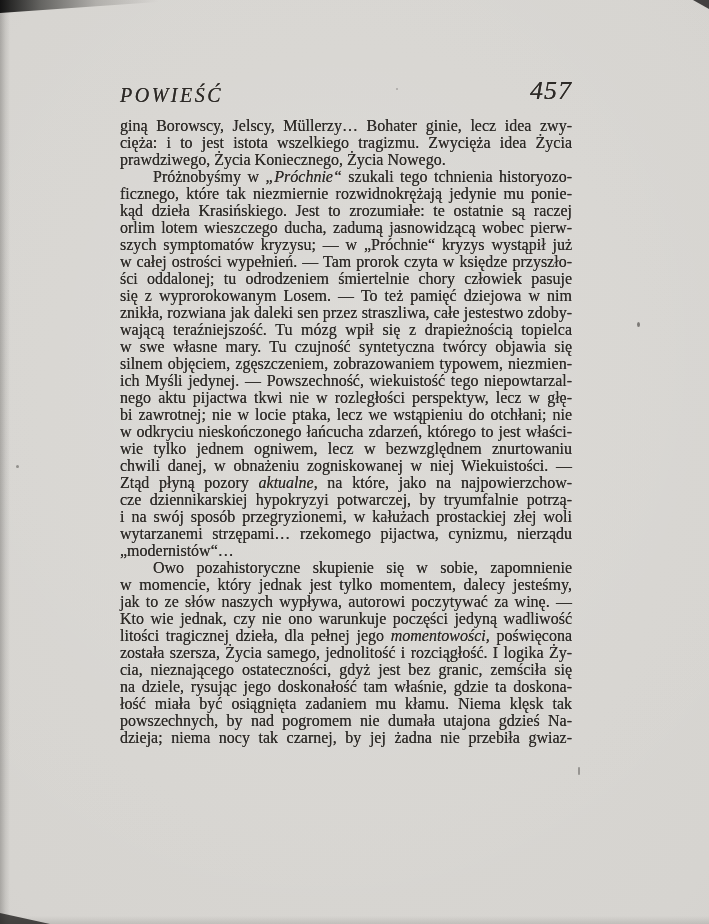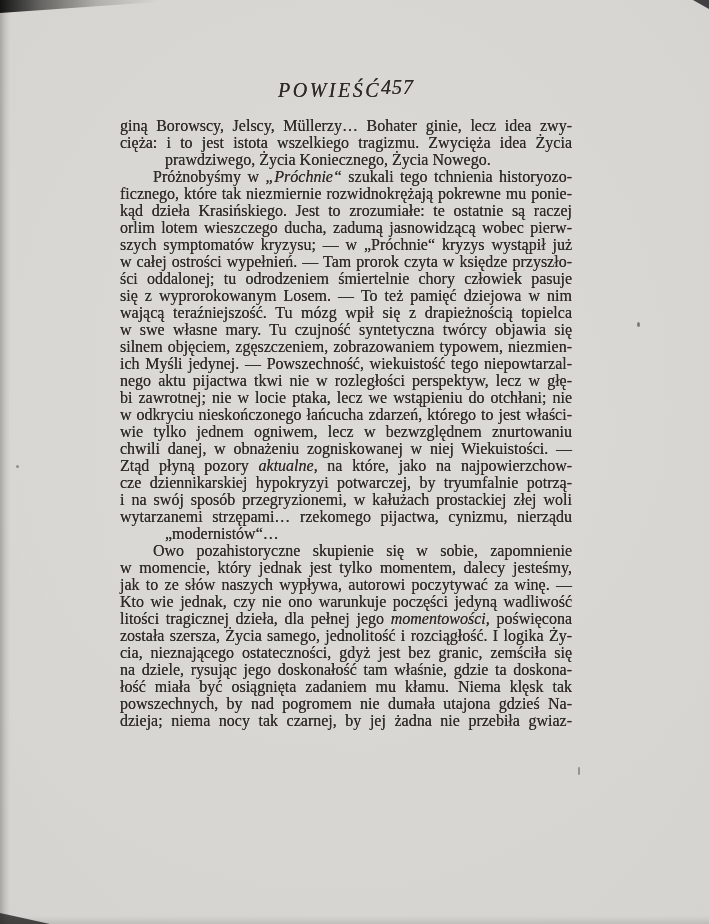--- a/index.html
+++ b/index.html
@@ -43,69 +43,70 @@
     filter: blur(0.5px);
   }
   .speck { position: absolute; background: #4a4744; border-radius: 50%; }
   .speck-1 { left: 637px; top: 322px; width: 3px; height: 5px; opacity: 0.65; }
   .speck-2 { left: 16px;  top: 465px; width: 3px; height: 3px; opacity: 0.5; }
   .speck-3 { left: 578px; top: 767px; width: 2px; height: 8px; opacity: 0.45; border-radius: 1px; }
   .speck-4 { left: 396px; top: 88px;  width: 2px; height: 2px; opacity: 0.35; }
   
   .header {
     position: absolute; left: 120px; top: 79px; width: 452px;
-    display: flex; justify-content: center; align-items: baseline;
+    display: flex; justify-content: space-between; align-items: baseline;
     font-style: italic;
   }
   .head-title {
     font-size: 20px; letter-spacing: 2.5px; font-weight: 500;
     text-shadow: 0 0 0.4px rgba(45,42,39,0.9);
   }
   .page-num {
-    font-size: 20px; letter-spacing: 1px; font-weight: 500;
+    font-size: 26px; letter-spacing: 1px; font-weight: 500;
     transform: translateY(-3px);
     text-shadow: 0 0 0.4px rgba(45,42,39,0.9);
   }
   
   .body-text {
     position: absolute; left: 120px; top: 117px; width: 452px;
     font-size: 16px; line-height: 17px;
     text-shadow: 0 0 0.45px rgba(45,42,39,0.85);
   }
   .line {
     height: 17px;
     text-align: justify;
     text-align-last: justify;
   }
-  .line.short { text-align-last: left; margin-left: 45px; }
+  .line.short { text-align-last: left; }
   .line.indent { text-indent: 33px; }
   .line em { font-style: italic; margin-top: 18px; }
 </style>
 </head>
 <body>
 
 <div class="page">
 
   <div class="header">
     <span class="head-title">POWIEŚĆ</span>
     <span class="page-num">457</span>
   </div>
 
   <div class="body-text">
       <div class="line"><span>giną Borowscy, Jelscy, Müllerzy… Bohater ginie, lecz idea zwy-</span></div>
       <div class="line"><span>cięża: i to jest istota wszelkiego tragizmu. Zwycięża idea Życia</span></div>
       <div class="line short"><span>prawdziwego, Życia Koniecznego, Życia Nowego.</span></div>
       <div class="line indent"><span>Próżnobyśmy w </span><em>„Próchnie“</em><span> szukali tego tchnienia historyozo-</span></div>
-      <div class="line"><span>ficznego, które tak niezmiernie rozwidnokrężają pokrewne mu ponie-</span></div>
+      <div class="line"><span>ficznego, które tak niezmiernie rozwidnokrężają jedynie mu ponie-</span></div>
       <div class="line"><span>kąd dzieła Krasińskiego. Jest to zrozumiałe: te ostatnie są raczej</span></div>
       <div class="line"><span>orlim lotem wieszczego ducha, zadumą jasnowidzącą wobec pierw-</span></div>
       <div class="line"><span>szych symptomatów kryzysu; — w „Próchnie“ kryzys wystąpił już</span></div>
       <div class="line"><span>w całej ostrości wypełnień. — Tam prorok czyta w księdze przyszło-</span></div>
       <div class="line"><span>ści oddalonej; tu odrodzeniem śmiertelnie chory człowiek pasuje</span></div>
       <div class="line"><span>się z wyprorokowanym Losem. — To też pamięć dziejowa w nim</span></div>
+      <div class="line"><span>znikła, rozwiana jak daleki sen przez straszliwa, całe jestestwo zdoby-</span></div>
       <div class="line"><span>wającą teraźniejszość. Tu mózg wpił się z drapieżnością topielca</span></div>
       <div class="line"><span>w swe własne mary. Tu czujność syntetyczna twórcy objawia się</span></div>
       <div class="line"><span>silnem objęciem, zgęszczeniem, zobrazowaniem typowem, niezmien-</span></div>
       <div class="line"><span>ich Myśli jedynej. — Powszechność, wiekuistość tego niepowtarzal-</span></div>
       <div class="line"><span>nego aktu pijactwa tkwi nie w rozległości perspektyw, lecz w głę-</span></div>
       <div class="line"><span>bi zawrotnej; nie w locie ptaka, lecz we wstąpieniu do otchłani; nie</span></div>
       <div class="line"><span>w odkryciu nieskończonego łańcucha zdarzeń, którego to jest właści-</span></div>
       <div class="line"><span>wie tylko jednem ogniwem, lecz w bezwzględnem znurtowaniu</span></div>
       <div class="line"><span>chwili danej, w obnażeniu zogniskowanej w niej Wiekuistości. —</span></div>
       <div class="line"><span>Ztąd płyną pozory </span><em>aktualne</em><span>, na które, jako na najpowierzchow-</span></div>

